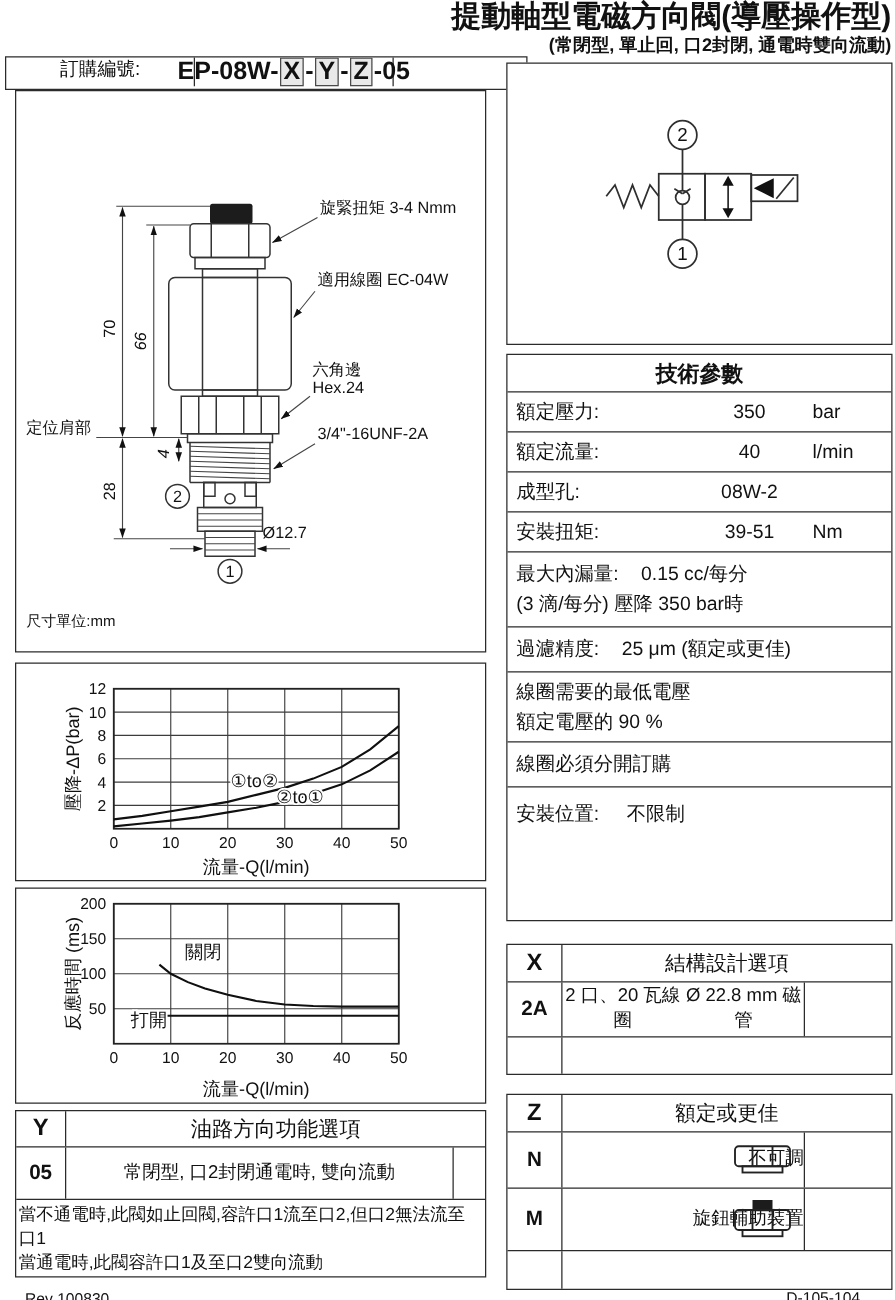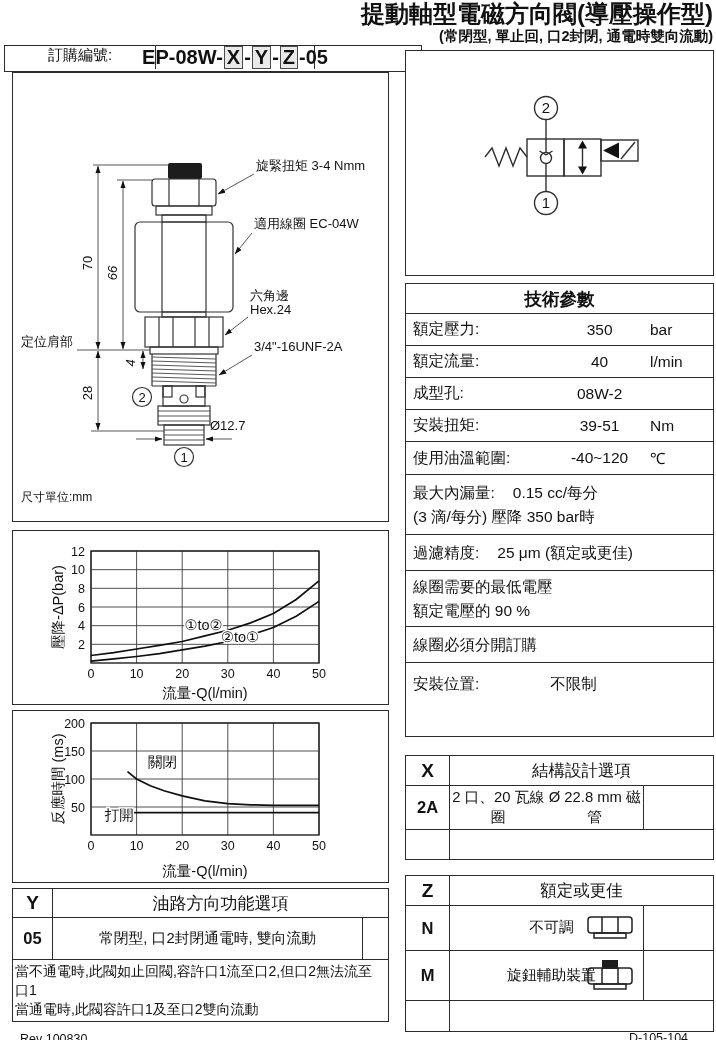--- a/index.html
+++ b/index.html
@@ -47,39 +47,39 @@
 
   
   #tech-table{left:405px;top:283px;width:309px;height:454px;display:flex;flex-direction:column}
   .tech-head{height:30px;display:flex;align-items:center;justify-content:center;font-weight:bold;font-size:17.5px;border-bottom:1.5px solid #2b2b2b}
   .trow{display:flex;align-items:center;padding:0 7px;border-bottom:1.5px solid #2b2b2b;font-size:15.5px}
   .trow .tl{flex:1.35}
   .trow .tv{flex:1;text-align:center}
   .trow .tu{width:56px;text-align:left;font-size:15.5px}
   .trow2{display:flex;flex-direction:column;justify-content:center;padding:3px 7px;border-bottom:1.5px solid #2b2b2b;font-size:15.5px;line-height:1.5}
   .sp{margin-left:18px}
-  .spw{margin-left:71px}
+  .spw{margin-left:22px}
   .h32{height:32px}.h33{height:33px}.h36{height:36px}.h42{height:42px;border-bottom:none}.h56{height:56px}.h60{height:60px}
 
   
   .opt-head{display:flex;border-bottom:1.5px solid #2b2b2b;height:30px}
   .opt-key{width:44px;display:flex;align-items:center;justify-content:center;font-weight:bold;font-size:19px;border-right:1.5px solid #2b2b2b}
   .opt-title{flex:1;display:flex;align-items:center;justify-content:center;font-weight:normal;font-size:16.5px}
   .opt-row{display:flex;border-bottom:1.5px solid #2b2b2b}
   .opt-code{width:44px;display:flex;align-items:center;justify-content:center;font-weight:bold;font-size:16.5px;border-right:1.5px solid #2b2b2b}
   .opt-desc{flex:1;display:flex;flex-direction:row;align-items:center;justify-content:center;font-size:14.8px;line-height:1.3;text-align:center}
   .opt-end{width:70px;border-left:1.5px solid #2b2b2b}
   .opt-empty{display:flex;flex:1}
   .opt-empty .opt-keyfill{width:44px;border-right:1.5px solid #2b2b2b}
   .opt-empty .fill{flex:1}
 
   #x-table{left:405px;top:755px;width:309px;height:105px;display:flex;flex-direction:column}
   #x-table .opt-row{height:44px}
   #z-table{left:405px;top:875px;width:309px;height:157px;display:flex;flex-direction:column}
-  .zdesc{flex-direction:row;justify-content:center;align-items:center;padding-left:10px;position:relative;text-align:left}
+  .zdesc{flex-direction:row;justify-content:flex-end;align-items:center;padding-left:10px;position:relative;text-align:left}
   .zicon{position:absolute;right:8px;top:50%;transform:translateY(-50%);line-height:0}
   .nut{fill:none;stroke:#222;stroke-width:1.5}
   #z-row-n{height:45px}
   #z-row-m{height:50px}
 
   
   #y-table{left:12px;top:888px;width:377px;height:134px;display:flex;flex-direction:column}
   #y-table .opt-key{width:40px}
   #y-table .opt-code{width:40px}
   #y-table .opt-title{font-size:17px}
@@ -340,25 +340,20 @@
   <div class="trow h32">
     <span class="tl">成型孔:</span>
     <span class="tv">08W-2</span>
     <span class="tu"></span>
   </div>
   <div class="trow h32">
     <span class="tl">安裝扭矩:</span>
     <span class="tv">39-51</span>
     <span class="tu">Nm</span>
   </div>
-  <div class="trow h33">
-    <span class="tl">使用油溫範圍:</span>
-    <span class="tv">-40~120</span>
-    <span class="tu">℃</span>
-  </div>
   <div class="trow2 h60">
     <div><span>最大內漏量:</span><span class="sp">0.15 cc/每分</span></div>
     <div>(3 滴/每分) 壓降 350 bar時</div>
   </div>
   <div class="trow2 h36">
     <div><span>過濾精度:</span><span class="sp">25 μm (額定或更佳)</span></div>
   </div>
   <div class="trow2 h56">
     <div>線圈需要的最低電壓</div>
     <div>額定電壓的 90 %</div>

